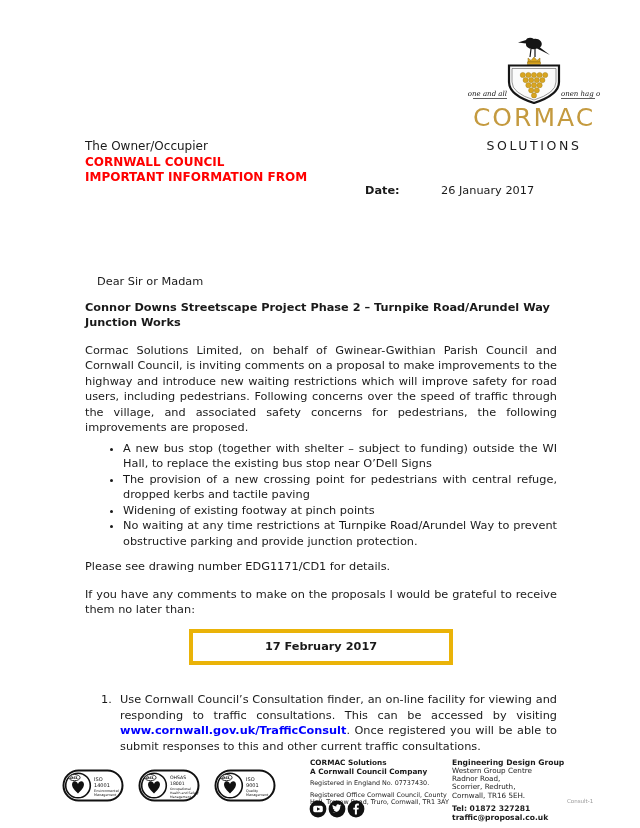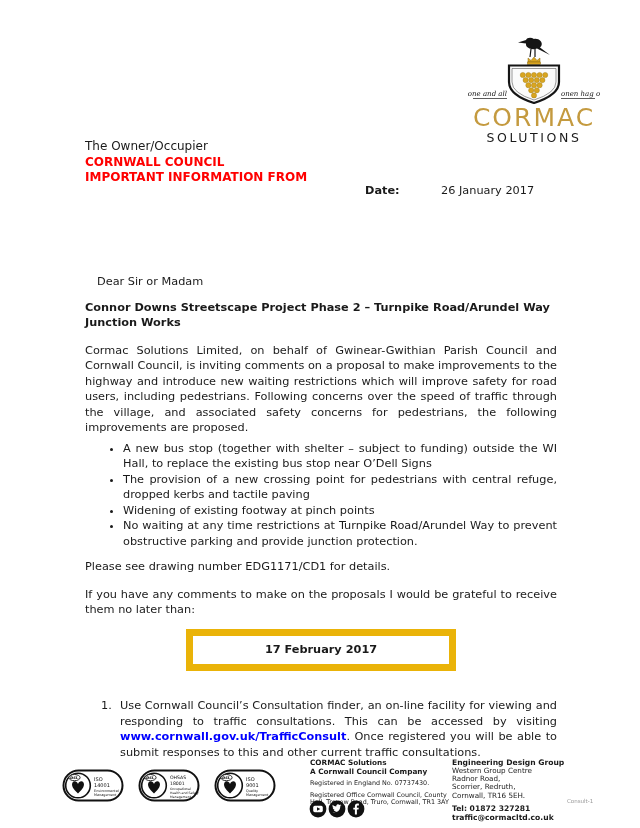--- a/index.html
+++ b/index.html
@@ -4,39 +4,39 @@
 <style>
   html,body{margin:0;padding:0;background:#fff;}
   .page{
     position:relative;width:640px;height:828px;background:#fff;overflow:hidden;
     font-family:"DejaVu Sans","Liberation Sans",sans-serif;color:#1a1a1a;
   }
   
   .logo{position:absolute;left:468px;top:34px;width:132px;text-align:center;}
   .logo .crest{display:block;margin:0 auto;}
   .brand{font-size:25px;letter-spacing:2px;color:#C49A3F;line-height:25px;margin-top:1px;}
-  .brand-sub{font-size:12.5px;letter-spacing:2.6px;color:#1a1a1a;line-height:13px;margin-top:1px;}
+  .brand-sub{font-size:12.5px;letter-spacing:2.6px;color:#1a1a1a;line-height:13px;margin-top:9px;}
   
   .addr-block{position:absolute;left:85px;top:139px;font-size:12px;line-height:15.5px;}
   .notice{color:#FF0000;font-weight:bold;}
   .ref-block{position:absolute;left:365px;top:183px;font-size:11.3px;line-height:16px;}
   .ref-row{display:flex;}
   .ref-label{font-weight:bold;width:76px;}
   
   .body-copy{position:absolute;left:85px;top:274px;width:472px;font-size:11.3px;line-height:15.5px;}
   .salutation{margin:0 12px 10px;}
   .subject{margin:0 0 12px;font-weight:bold;}
   .para{margin:0;text-align:justify;}
   .intro{margin-bottom:5px;}
   ul.bullets{margin:0 0 10px;padding-left:38px;}
   ul.bullets li{text-align:justify;}
   .drawing-note{margin:0 0 12px;}
   .comments{margin:0 0 11px;}
   .deadline-box{
-    width:256px;margin:0 auto 27px;border:7px solid #eab308;
+    width:256px;margin:0 auto 27px;border:4px solid #eab308;
     text-align:center;font-weight:bold;padding:6px 0 7px;
   }
   .respond{margin:0 0 13px;}
   .num-item{display:flex;margin-left:16px;}
   .num{width:19px;flex:none;}
   .num-text{flex:1;text-align:justify;}
   .link{color:#0000FF;font-weight:bold;}
   
   .badges{position:absolute;left:62px;top:769px;display:flex;gap:14px;}
   .company{position:absolute;left:310px;top:758px;width:140px;}
@@ -207,18 +207,18 @@
   </div>
 
   <div class="dept">
     <div class="d-name">Engineering Design Group</div>
     <div class="d-line">Western Group Centre</div>
     <div class="d-line">Radnor Road,</div>
     <div class="d-line">Scorrier, Redruth,</div>
     <div class="d-line">Cornwall, TR16 5EH.</div>
     <div class="gap"></div>
     <div class="d-strong">Tel: 01872 327281</div>
-    <div class="d-strong">traffic@cormacltd.co.uk</div>
+    <div class="d-strong">traffic@proposal.co.uk</div>
   </div>
 
   <div class="page-code">Consult-1</div>
 
 </div>
 
 </body></html>

